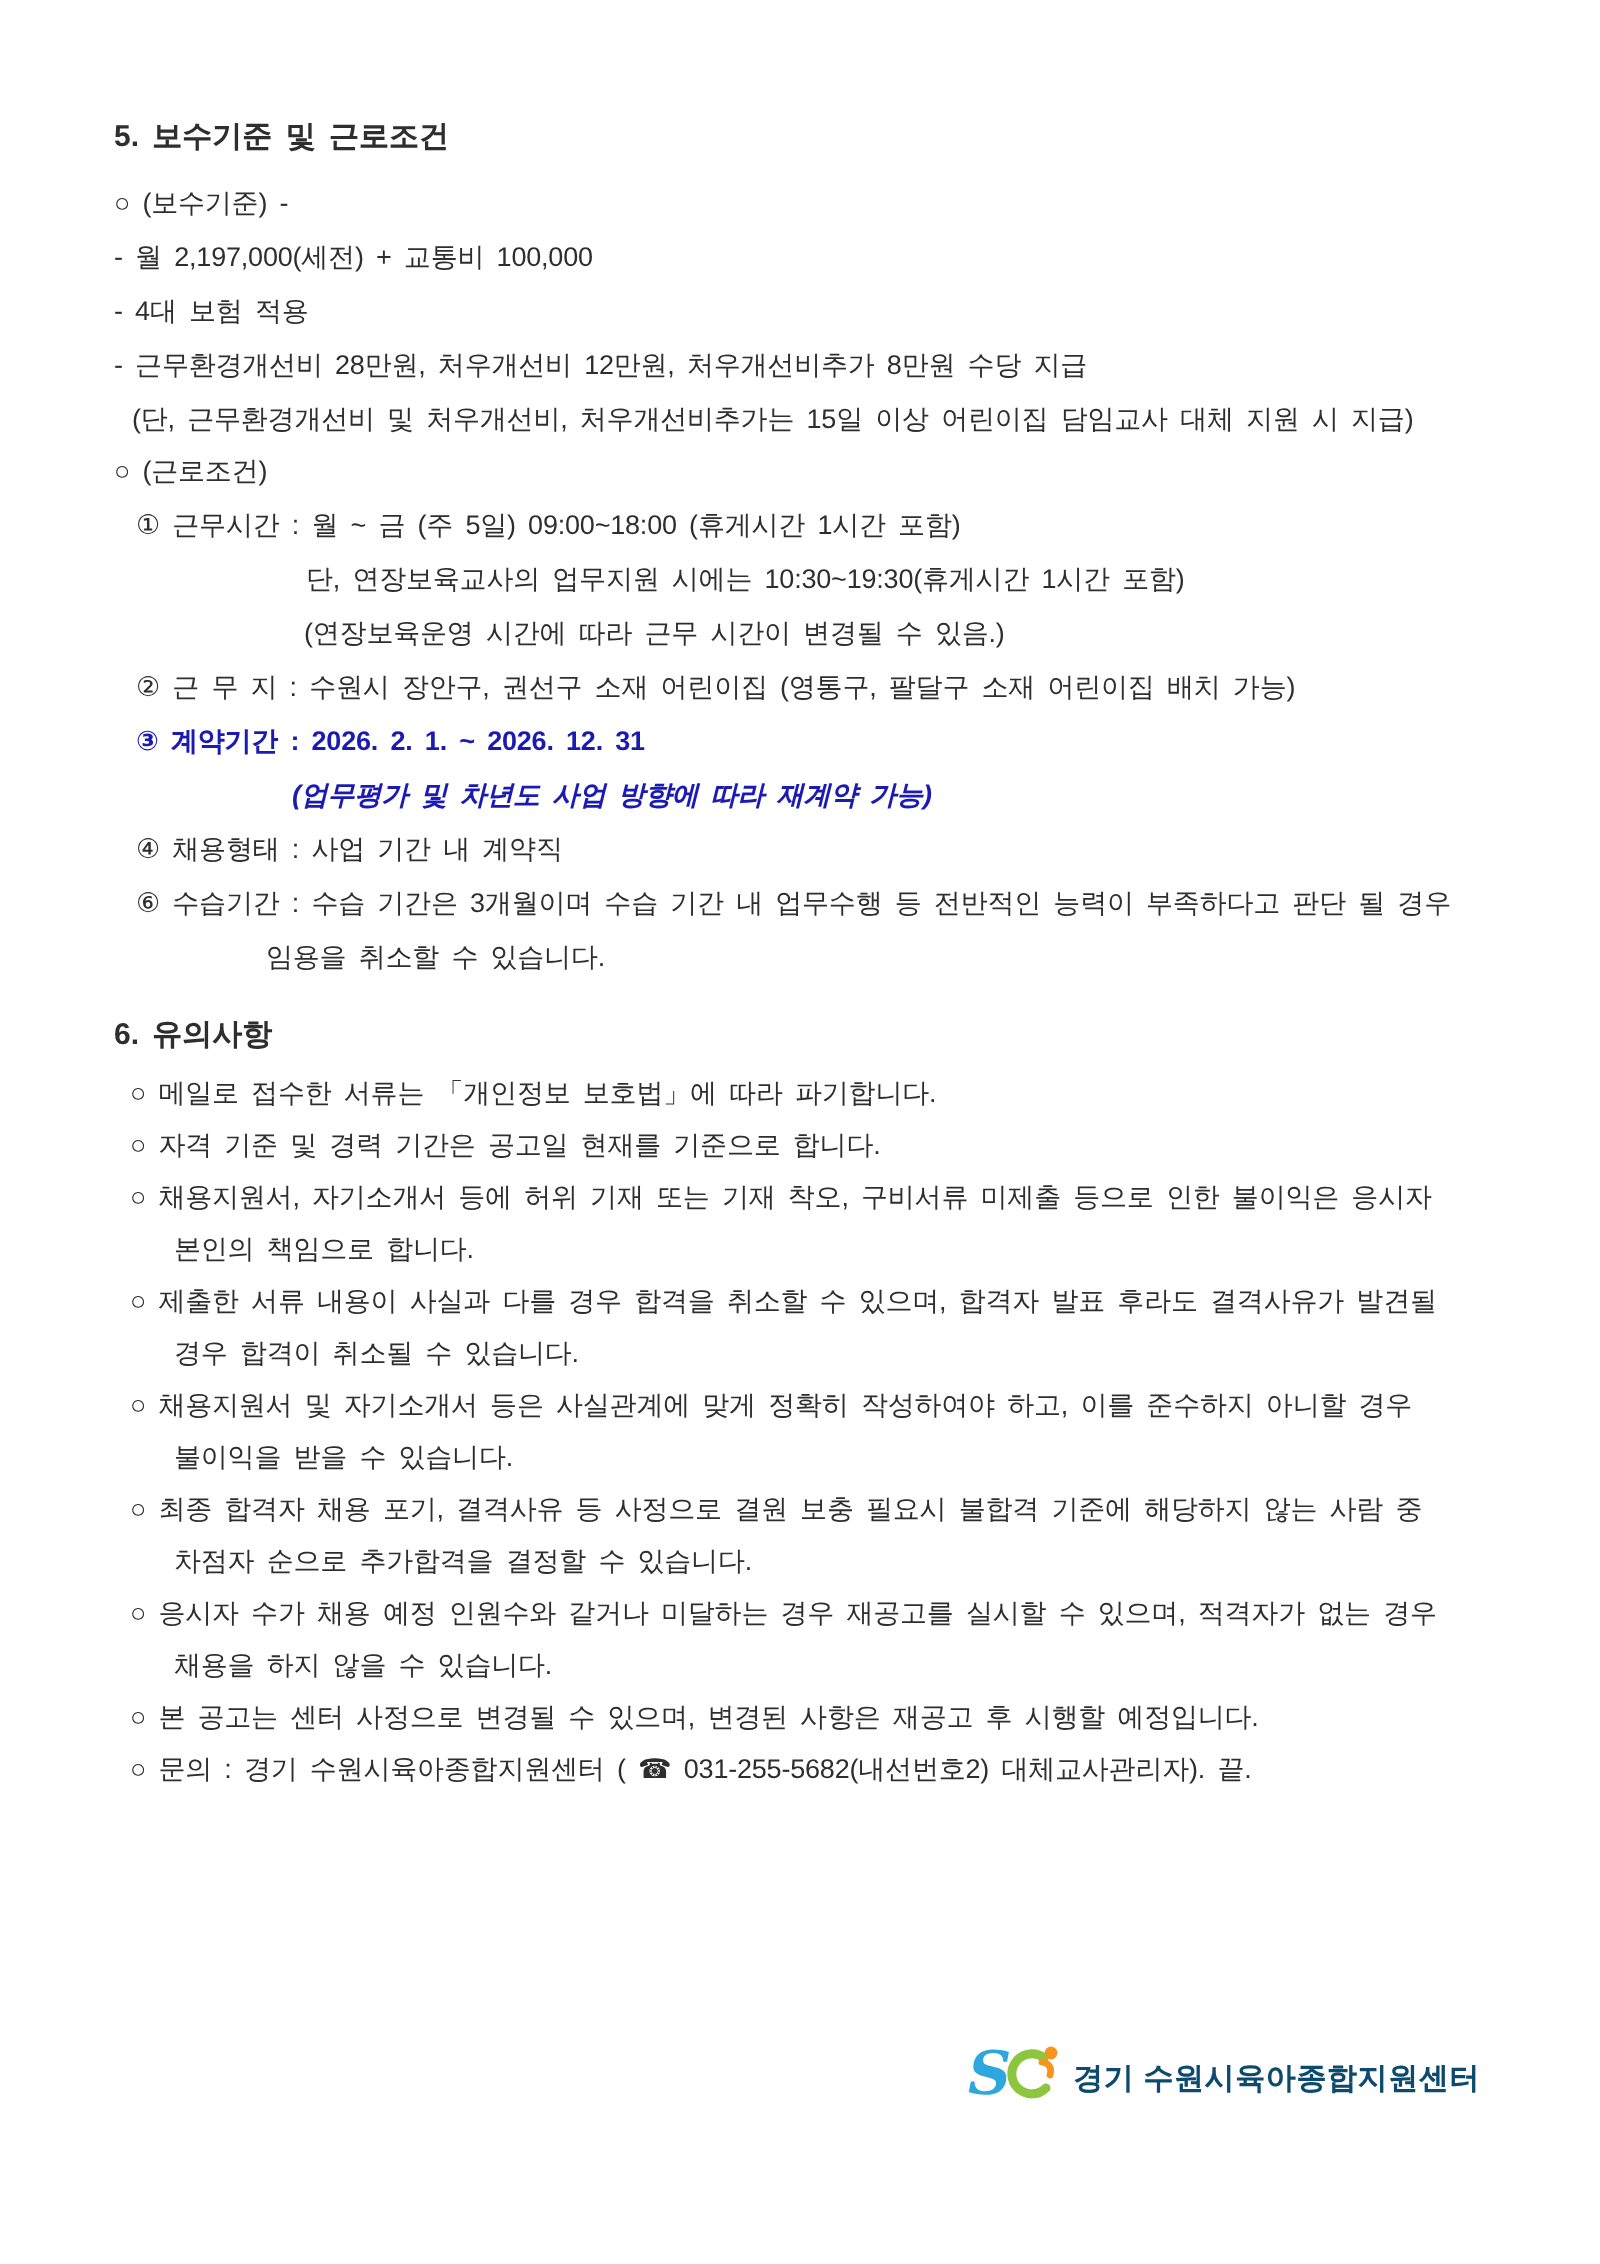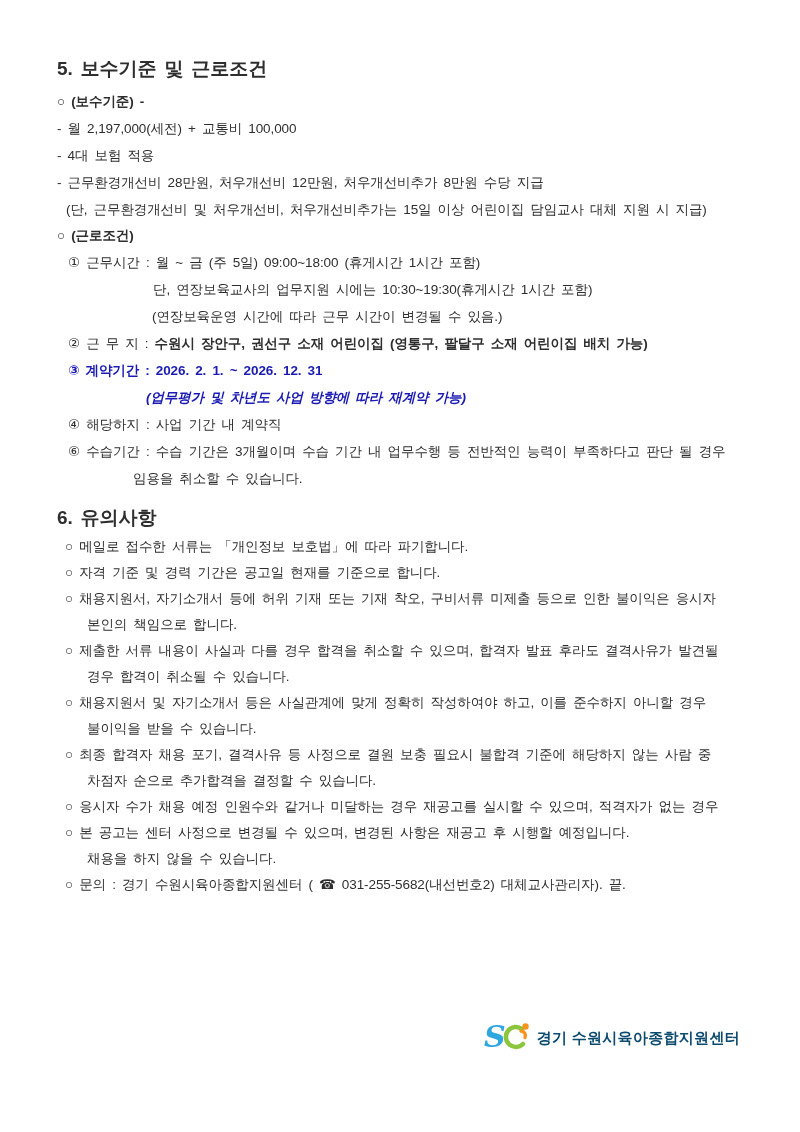--- a/index.html
+++ b/index.html
@@ -14,23 +14,23 @@
   .content { position:absolute; left:57px; top:56px; right:38px; }
   .ln {
     margin:0;
     font-size:13.5px;
     line-height:26.9px;
     white-space:nowrap;
     letter-spacing:-0.1px;
     word-spacing:2.5px;
   }
   .ln6 { line-height:26px; }
-  .b { font-weight:bold; }
+  .b { font-weight:normal; }
   .blue { color:#1b1bb3; font-weight:bold; }
-  .sec-title { font-size:19px; font-weight:bold; letter-spacing:0; }
+  .sec-title { font-size:15px; font-weight:bold; letter-spacing:0; }
   .t5 { margin-bottom:6px; }
   .t6 { margin-top:12px; margin-bottom:3px; }
   .ind-note { padding-left:9px; }
   .ind-circ { padding-left:11px; }
   .ind-w1b  { padding-left:96px; }
   .ind-w1c  { padding-left:95px; }
   .ind-w3b  { padding-left:89px;font-style:italic; }
   .ind-w6b  { padding-left:76px; }
   .ind-bullet { padding-left:8px; }
   .ind-cont   { padding-left:30px; }
@@ -62,21 +62,21 @@
     <p class="ln b">○ (근로조건)</p>
     <p class="ln ind-circ">① 근무시간 : 월 ~ 금 (주 5일) 09:00~18:00 (휴게시간 1시간 포함)</p>
     <p class="ln ind-w1b">단, 연장보육교사의 업무지원 시에는 10:30~19:30(휴게시간 1시간 포함)</p>
     <p class="ln ind-w1c">(연장보육운영 시간에 따라 근무 시간이 변경될 수 있음.)</p>
 
     <p class="ln ind-circ"><span>② 근 무 지 : </span><span class="b">수원시 장안구, 권선구 소재 어린이집 (영통구, 팔달구 소재 어린이집 배치 가능)</span></p>
 
     <p class="ln ind-circ blue">③ 계약기간 : 2026. 2. 1. ~ 2026. 12. 31</p>
     <p class="ln ind-w3b blue">(업무평가 및 차년도 사업 방향에 따라 재계약 가능)</p>
 
-    <p class="ln ind-circ">④ 해당하지 : 사업 기간 내 계약직</p>
+    <p class="ln ind-circ">④ 채용형태 : 사업 기간 내 계약직</p>
 
     <p class="ln ind-circ">⑥ 수습기간 : 수습 기간은 3개월이며 수습 기간 내 업무수행 등 전반적인 능력이 부족하다고 판단 될 경우</p>
     <p class="ln ind-w6b">임용을 취소할 수 있습니다.</p>
 
     <p class="ln sec-title t6">6. 유의사항</p>
 
     <p class="ln ln6 ind-bullet">○ 메일로 접수한 서류는 「개인정보 보호법」에 따라 파기합니다.</p>
     <p class="ln ln6 ind-bullet">○ 자격 기준 및 경력 기간은 공고일 현재를 기준으로 합니다.</p>
 
     <p class="ln ln6 ind-bullet">○ 채용지원서, 자기소개서 등에 허위 기재 또는 기재 착오, 구비서류 미제출 등으로 인한 불이익은 응시자</p>
@@ -85,23 +85,23 @@
     <p class="ln ln6 ind-bullet">○ 제출한 서류 내용이 사실과 다를 경우 합격을 취소할 수 있으며, 합격자 발표 후라도 결격사유가 발견될</p>
     <p class="ln ln6 ind-cont">경우 합격이 취소될 수 있습니다.</p>
 
     <p class="ln ln6 ind-bullet">○ 채용지원서 및 자기소개서 등은 사실관계에 맞게 정확히 작성하여야 하고, 이를 준수하지 아니할 경우</p>
     <p class="ln ln6 ind-cont">불이익을 받을 수 있습니다.</p>
 
     <p class="ln ln6 ind-bullet">○ 최종 합격자 채용 포기, 결격사유 등 사정으로 결원 보충 필요시 불합격 기준에 해당하지 않는 사람 중</p>
     <p class="ln ln6 ind-cont">차점자 순으로 추가합격을 결정할 수 있습니다.</p>
 
     <p class="ln ln6 ind-bullet">○ 응시자 수가 채용 예정 인원수와 같거나 미달하는 경우 재공고를 실시할 수 있으며, 적격자가 없는 경우</p>
+    <p class="ln ln6 ind-cont">채용을 하지 않을 수 있습니다.</p>
+
     <p class="ln ln6 ind-bullet">○ 본 공고는 센터 사정으로 변경될 수 있으며, 변경된 사항은 재공고 후 시행할 예정입니다.</p>
-
-    <p class="ln ln6 ind-cont">채용을 하지 않을 수 있습니다.</p>
     <p class="ln ln6 ind-bullet">○ 문의 : 경기 수원시육아종합지원센터 ( ☎ 031-255-5682(내선번호2) 대체교사관리자).  끝.</p>
 
   </div>
 
   <div class="footer">
     <span>
       <svg width="46" height="33" viewBox="0 0 46 33" xmlns="http://www.w3.org/2000/svg">
         <text x="0" y="27" font-family="DejaVu Serif, serif" font-style="italic" font-weight="bold" font-size="30" fill="#2ea7df">S</text>
         <path d="M38 9 A10 10 0 1 0 39 24" fill="none" stroke="#8cc63e" stroke-width="4.5" stroke-linecap="round"></path>
         <circle cx="41.5" cy="6.5" r="3.2" fill="#f7941e"></circle>

